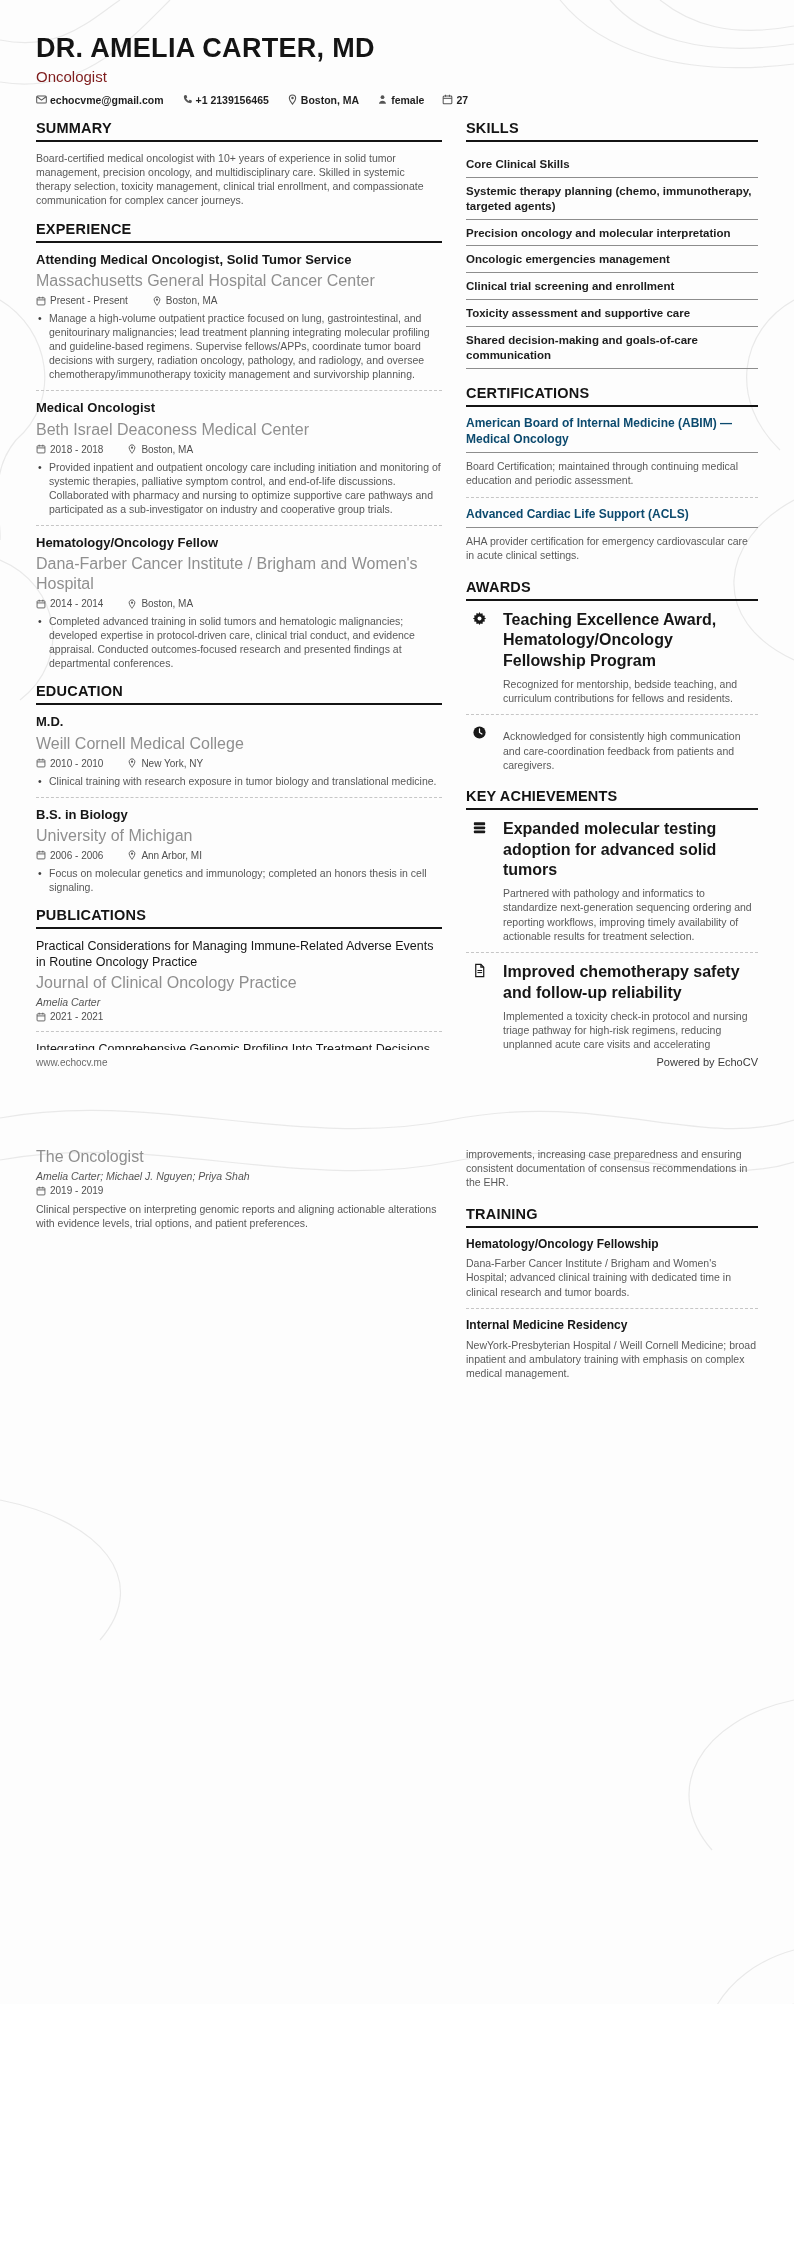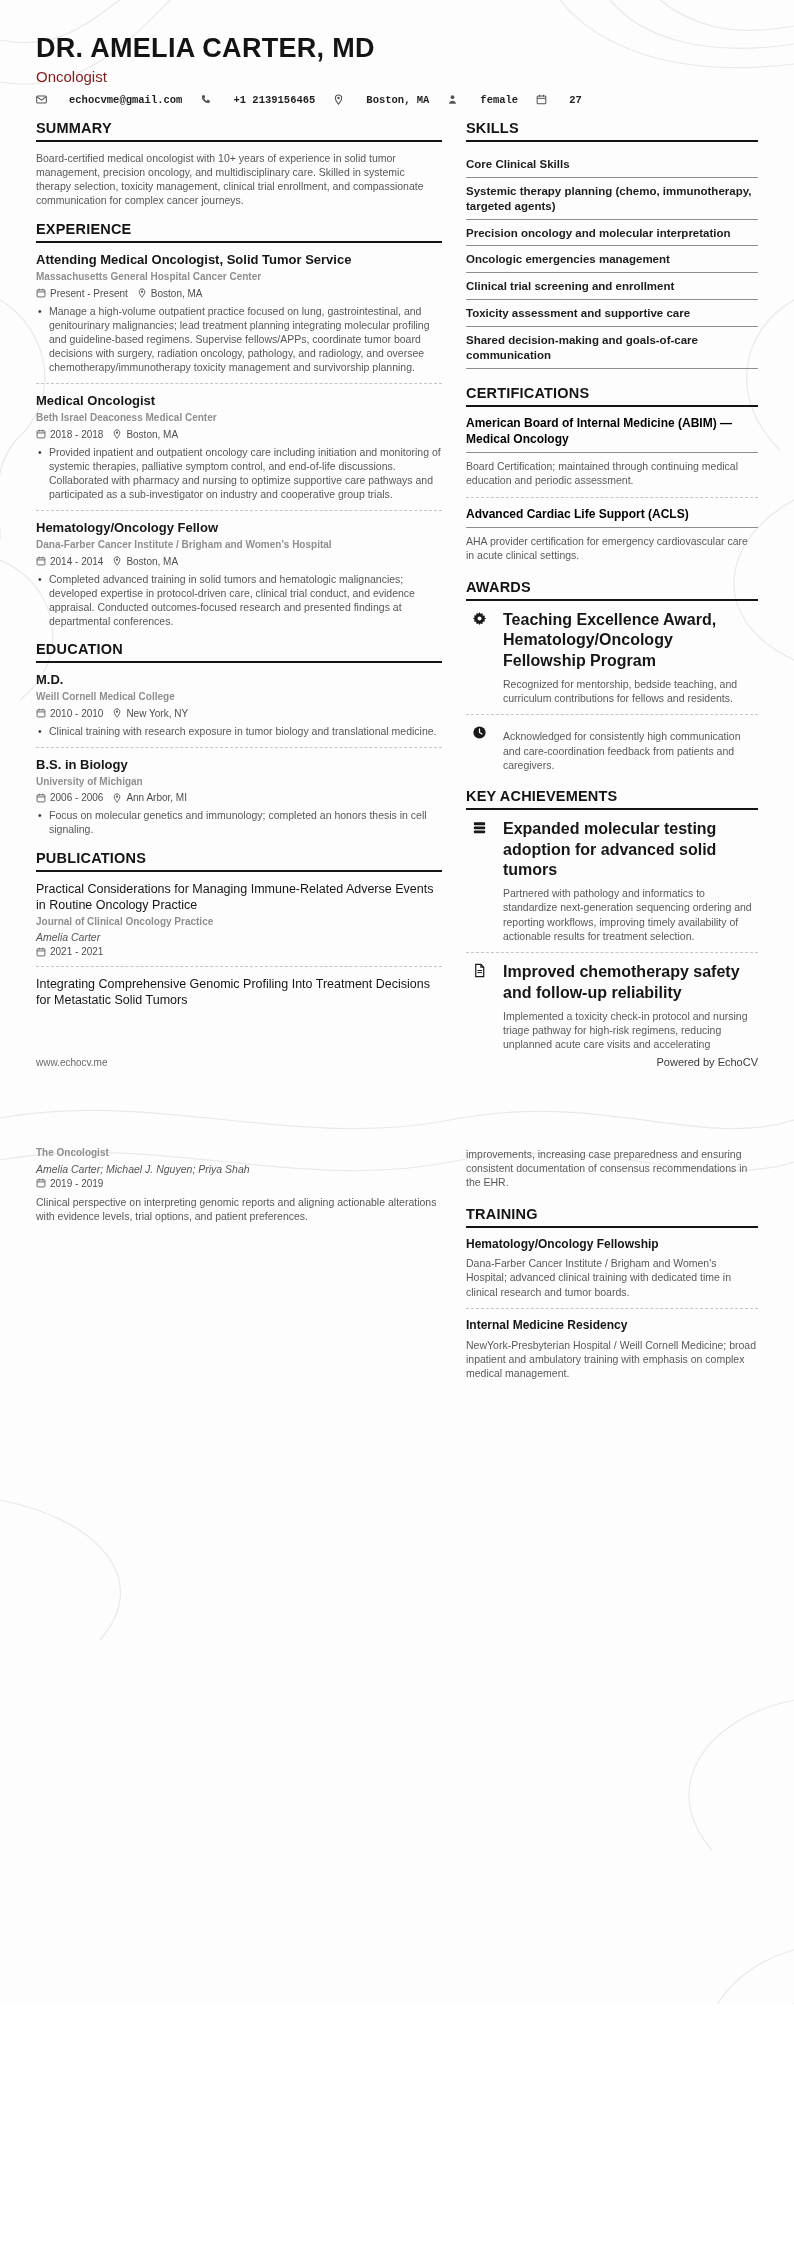--- a/index.html
+++ b/index.html
@@ -9,53 +9,53 @@
   .bg { position:absolute; inset:0; z-index:0; }
   .sheet { position:absolute; left:0; width:794px; overflow:hidden; z-index:2; }
   .sheet1 { top:0; height:1050px; padding:34px 36px 0; }
   .sheet2 { top:1087px; height:1085px; padding:60px 36px 0; }
 
   
   .hdr { margin-bottom:14px; }
   .name { font-size:27px; font-weight:bold; color:#141414; letter-spacing:.3px; line-height:1.1; }
   .role { font-size:15px; color:#7f1d1d; font-weight:500; margin-top:4px; }
   .contact { display:flex; align-items:center; gap:18px; margin-top:9px; }
-  .c-item { display:flex; align-items:center; gap:22px; font-size:10.5px; font-weight:bold; color:#1f1f1f;font-family:Liberation Mono, monospace; }
+  .c-item { display:flex; align-items:center; gap:3px; font-size:10.5px; font-weight:bold; color:#1f1f1f; }
   .cic { width:11px; height:11px; color:#555; flex:0 0 auto; }
 
   
   .cols { display:flex; gap:24px; }
   .col-l { flex:0 0 406px; width:406px; min-width:0; }
   .col-r { flex:1; min-width:0; }
 
   
   .sec { margin-bottom:13px; }
   .sec-h { font-size:14.5px; font-weight:bold; color:#141414; letter-spacing:.2px;
            border-bottom:2px solid #141414; padding-bottom:4px; margin-bottom:9px; }
 
   
   .e-title { font-size:13px; font-weight:bold; color:#161616; line-height:1.25; }
-  .e-org { font-size:10px; font-weight:bold; color:#8f8f8f; margin-top:3px; line-height:1.25; }
-  .meta { display:flex; align-items:center; gap:9px; margin-top:4px; }
+  .e-org { font-size:16px; font-weight:normal; color:#8f8f8f; margin-top:3px; line-height:1.25; }
+  .meta { display:flex; align-items:center; gap:24px; margin-top:4px; }
   .mi { display:flex; align-items:center; gap:4px; font-size:10px; color:#4f4f4f; }
   .mic { width:10px; height:10px; color:#5f5f5f; flex:0 0 auto; }
   .bullet { position:relative; padding-left:13px; font-size:10.5px; line-height:1.34; color:#585858; margin-top:5px; }
   .bullet::before { content:"•"; position:absolute; left:2px; top:0; color:#3d3d3d; }
   .para { font-size:10.5px; line-height:1.36; color:#585858; }
   .dash { border-top:1px dashed #c6c6c6; margin:9px 0; }
 
   
   .p-title { font-size:12.5px; font-weight:normal; color:#161616; line-height:1.28; }
   .p-authors { font-size:10.5px; font-style:italic; color:#555; margin-top:3px; }
   .pub .meta { margin-top:3px; }
 
   
   .skill { font-size:11.5px; font-weight:bold; color:#1d1d1d; line-height:1.3;
            padding:6px 0 5px; border-bottom:1px solid #8d8d8d; }
-  .cert-t { font-size:12px; font-weight:bold; color:#000000; line-height:1.3;
+  .cert-t { font-size:12px; font-weight:bold; color:#0c4a6e; line-height:1.3;
             padding-bottom:5px; border-bottom:1px solid #8d8d8d; }
   .small-d { font-size:10.5px; color:#5a5a5a; line-height:1.35; margin-top:6px; }
 
   .ico-row { display:flex; gap:13px; padding-left:6px; }
   .ic { flex:0 0 18px; padding-top:1px; color:#191919; }
   .aic { width:15px; height:15px; }
   .a-title { font-size:16px; font-weight:bold; color:#161616; line-height:1.3; }
   .a-desc { font-size:10.5px; color:#5a5a5a; line-height:1.35; margin-top:5px; }
 
   .t-title { font-size:12px; font-weight:bold; color:#161616; line-height:1.3; }

